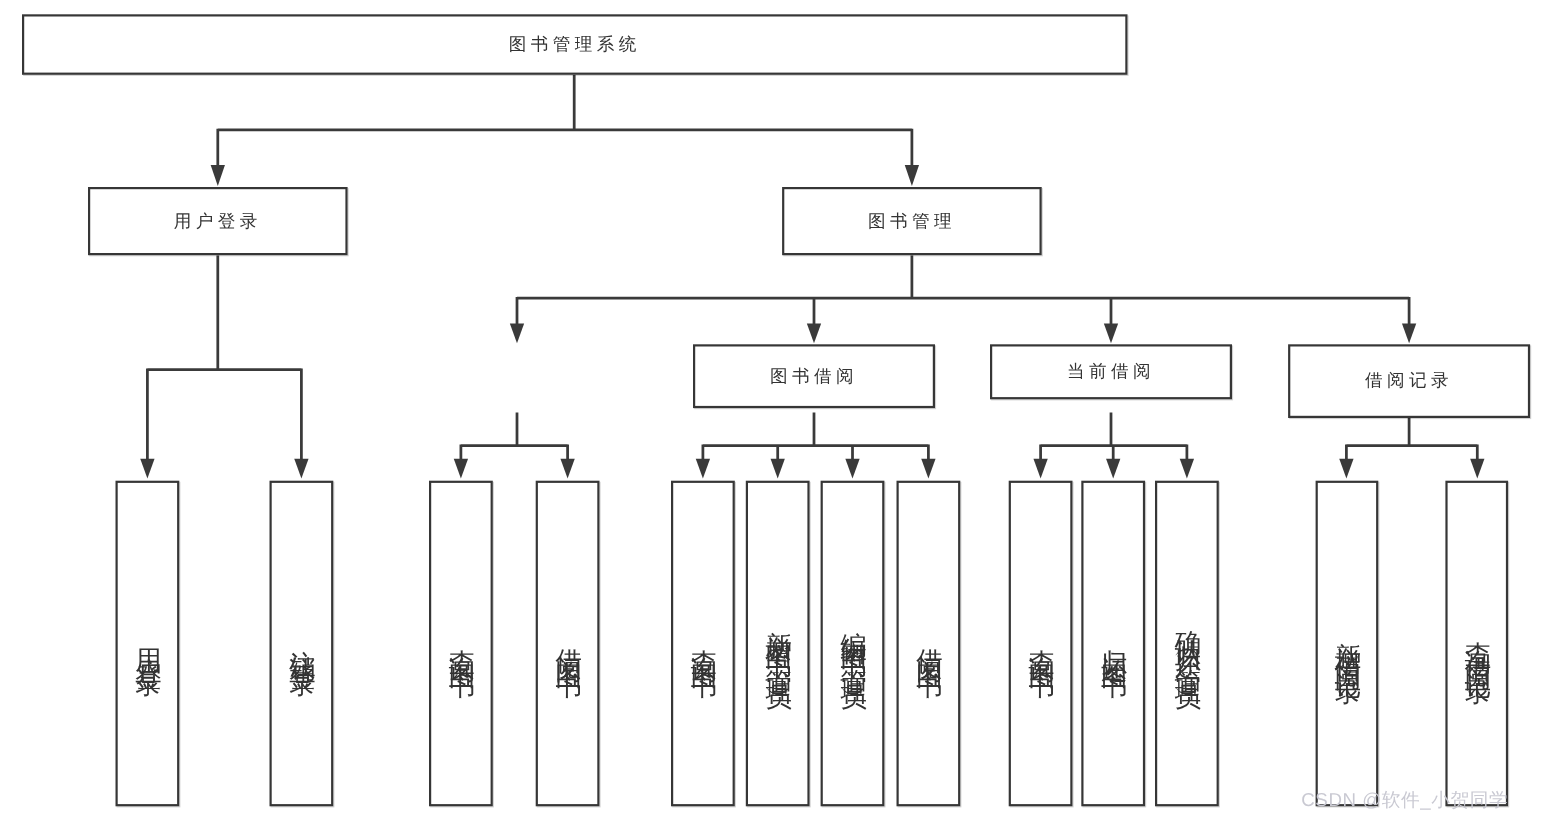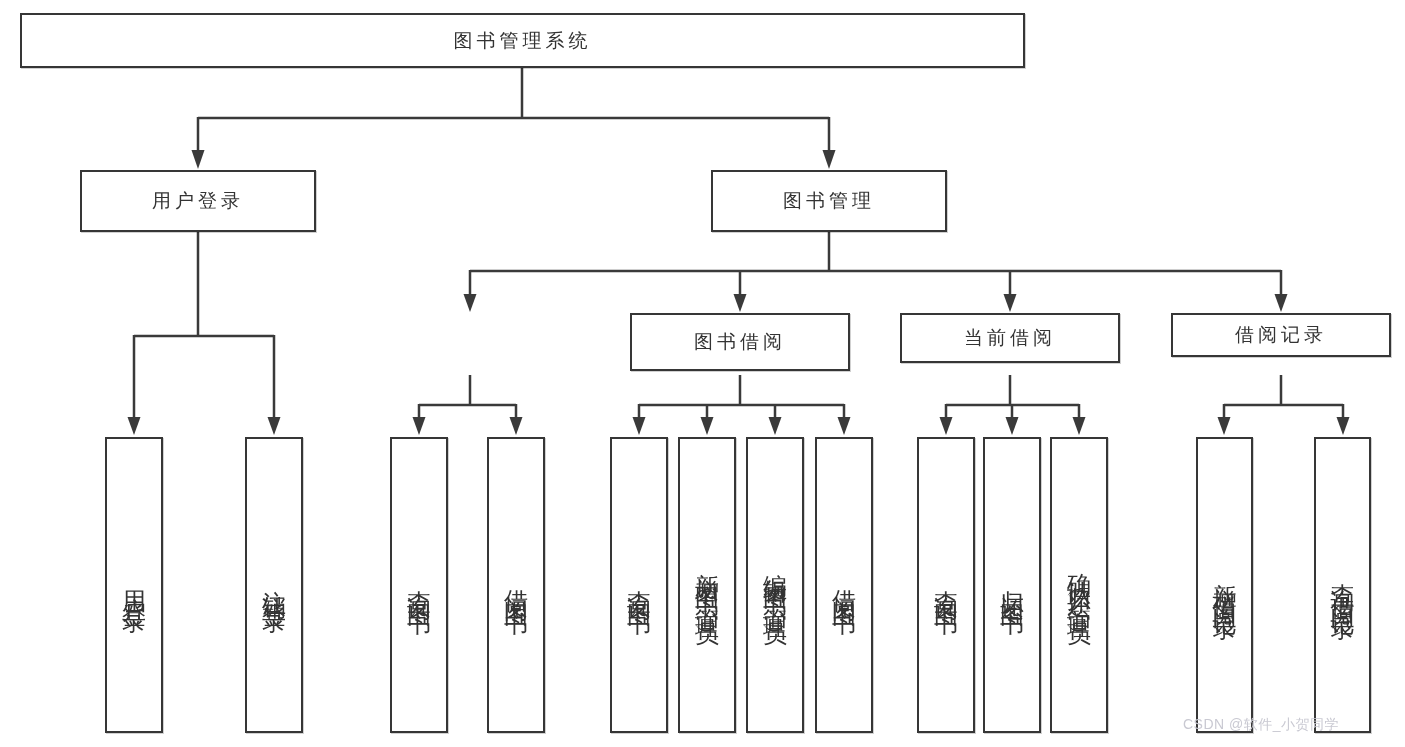--- a/index.html
+++ b/index.html
@@ -7,29 +7,29 @@
     position:relative;width:1405px;height:747px;background:#ffffff;overflow:hidden;
     font-family:"Liberation Sans","DejaVu Sans",sans-serif;color:#333;
   }
   .stage *{box-sizing:border-box;}
   svg.connectors{position:absolute;left:0;top:0;z-index:1;}
   .node{
     position:absolute;z-index:2;background:#fff;border:2.5px solid #363636;
     box-shadow:1px 1px 0 rgba(0,0,0,0.18);
     display:flex;align-items:center;justify-content:center;
   }
-  .hbox{font-size:19px;letter-spacing:4px;font-weight:500;white-space:nowrap;}
+  .hbox{font-size:16px;letter-spacing:4px;font-weight:500;white-space:nowrap;}
   .vbox{width:58px;top:437px;height:296px;font-weight:500;}
   .vbox .vtext{
     writing-mode:vertical-rl;text-orientation:mixed;
     font-size:24px;letter-spacing:7px;line-height:1;white-space:nowrap;
   }
   .watermark{
     position:absolute;z-index:3;left:1183px;top:716px;
-    font-size:14px;letter-spacing:0.5px;color:#c9c9d2;white-space:nowrap;
+    font-size:17px;letter-spacing:0.5px;color:#c9c9d2;white-space:nowrap;
   }
 </style>
 </head>
 <body>
 
 <div class="stage">
 
   <svg class="connectors" width="1405" height="747" aria-hidden="true">
     <g stroke="#3a3a3a" stroke-width="2.5" fill="none">
 
@@ -83,21 +83,21 @@
   <div class="node hbox" style="left:711px;top:170px;width:236px;height:62px;text-align:right;">
     <span>图书管理</span>
   </div>
 
   <div class="node hbox" style="left:630px;top:313px;width:220px;height:58px;">
     <span>图书借阅</span>
   </div>
   <div class="node hbox" style="left:900px;top:313px;width:220px;height:50px;">
     <span>当前借阅</span>
   </div>
-  <div class="node hbox" style="left:1171px;top:313px;width:220px;height:44px;">
+  <div class="node hbox" style="left:1171px;top:313px;width:220px;height:67px;">
     <span>借阅记录</span>
   </div>
 
   <div class="node vbox" style="left:105px;">
     <span class="vtext">用户登录</span>
   </div>
   <div class="node vbox" style="left:245px;">
     <span class="vtext">注销登录</span>
   </div>
 

